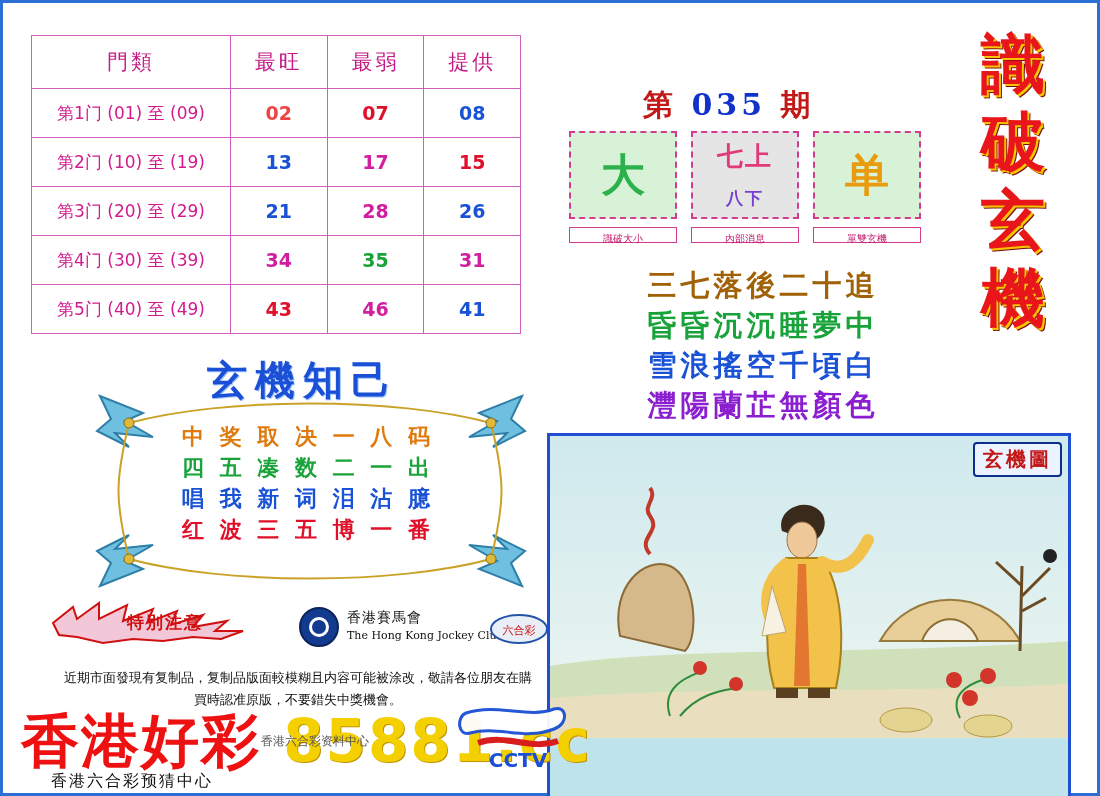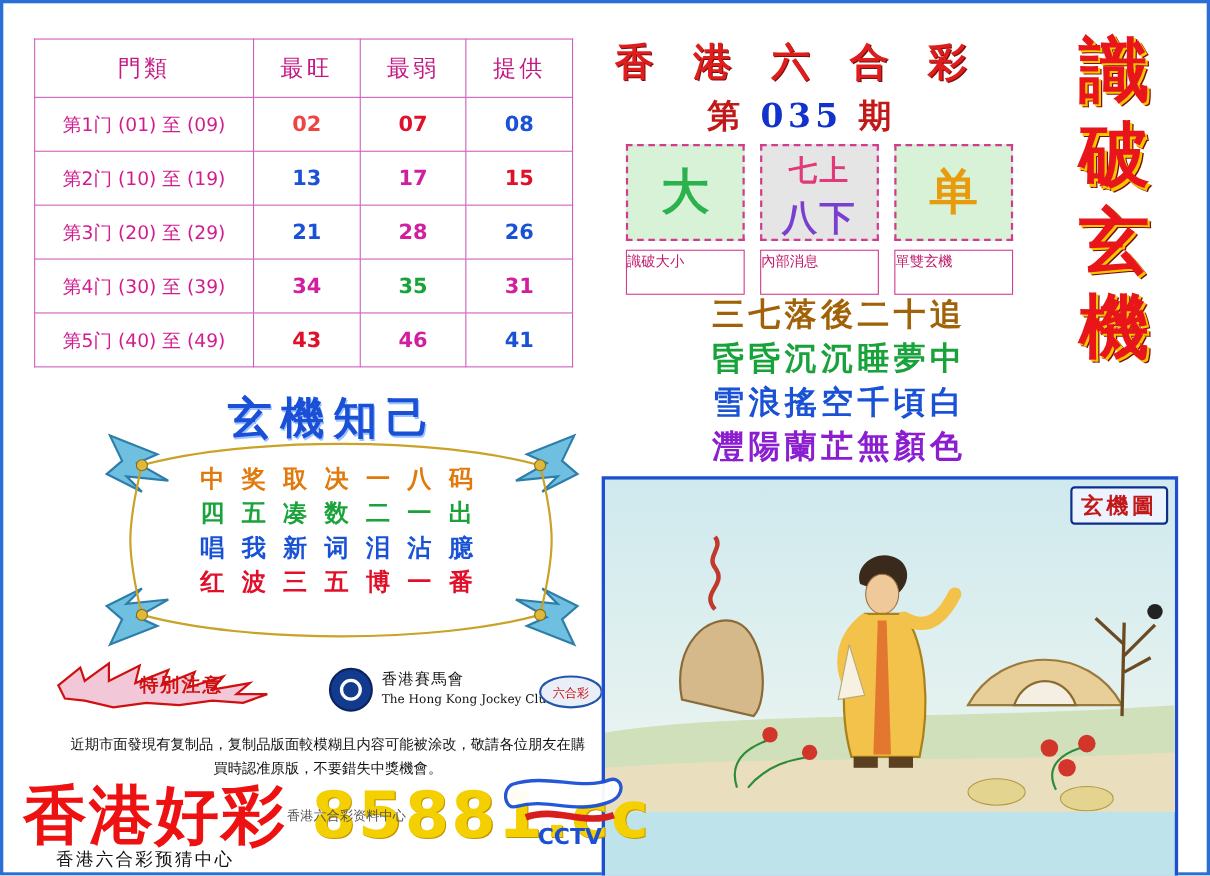--- a/index.html
+++ b/index.html
@@ -81,26 +81,27 @@
   .bx2{left:122px;background:#e5e5e5;}
   .bx3{left:244px;background:#d7f2d7;}
   .bx .big{
     font-size:44px;font-weight:bold;line-height:84px;
     font-family:"DejaVu Serif","Liberation Serif",serif;
   }
   .bx1 .big{color:#2bb24c;}
   .bx3 .big{color:#e89b0c;}
   .bx2 .stack{line-height:42px;padding-top:2px;}
   .bx2 .s1{font-size:26px;font-weight:bold;color:#e03a7a;letter-spacing:2px;}
-  .bx2 .s2{font-size:32px;font-weight:bold;color:#7a3fd0;letter-spacing:2px;}
+  .bx2 .s2{font-size:17px;font-weight:bold;color:#7a3fd0;letter-spacing:2px;}
   .cap{
-    position:absolute;top:96px;width:108px;height:41px;line-height:22px;
+    position:absolute;top:96px;width:108px;height:16px;line-height:22px;
     border:1px solid #d23b8e;box-sizing:border-box;
-    font-size:13px;color:#c2186b;background:#fff;
-    font-family:"DejaVu Serif","Liberation Serif",serif;
+    font-size:10px;color:#c2186b;background:#fff;
+    font-family:"DejaVu Serif","Liberation Serif",serif;
+    text-align:center;
   }
   .cap1{left:0;}.cap2{left:122px;}.cap3{left:244px;}
 
   
   .poem{
     position:absolute;left:560px;top:262px;width:400px;
     font-family:"DejaVu Serif","Liberation Serif",serif;
     font-size:29px;line-height:40px;font-weight:bold;
     letter-spacing:4px;text-align:center;white-space:nowrap;
   }
@@ -245,21 +246,20 @@
     </tr>
     <tr>
       <td class="lbl">第5门 (40) 至 (49)</td>
       <td class="num" style="color:#e0102a">43</td>
       <td class="num" style="color:#d11fa0">46</td>
       <td class="num" style="color:#1a52d6">41</td>
     </tr>
   </tbody>
     </table>
 
-  <div class="hk-title">香 港 六 合 彩</div>
   <div class="issue">
     <span>第</span>
     <span class="no">035</span>
     <span>期</span>
   </div>
   <div class="vtitle">識破玄機</div>
 
   <div class="boxrow">
     <div class="bx bx1">
       <div class="big">大</div>

